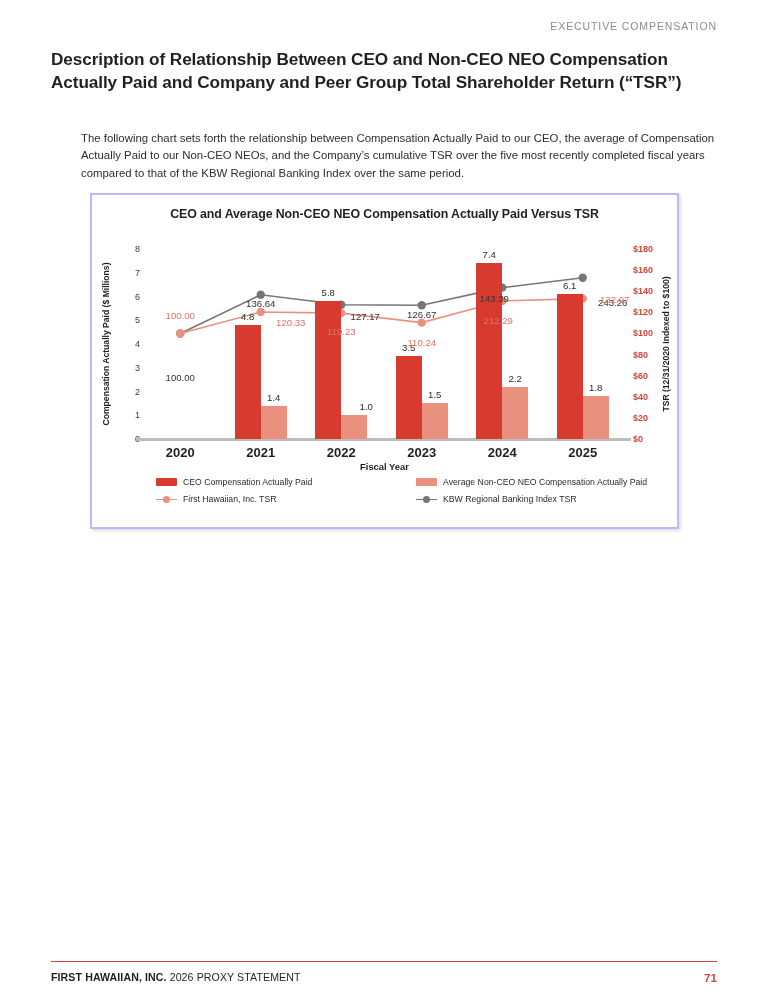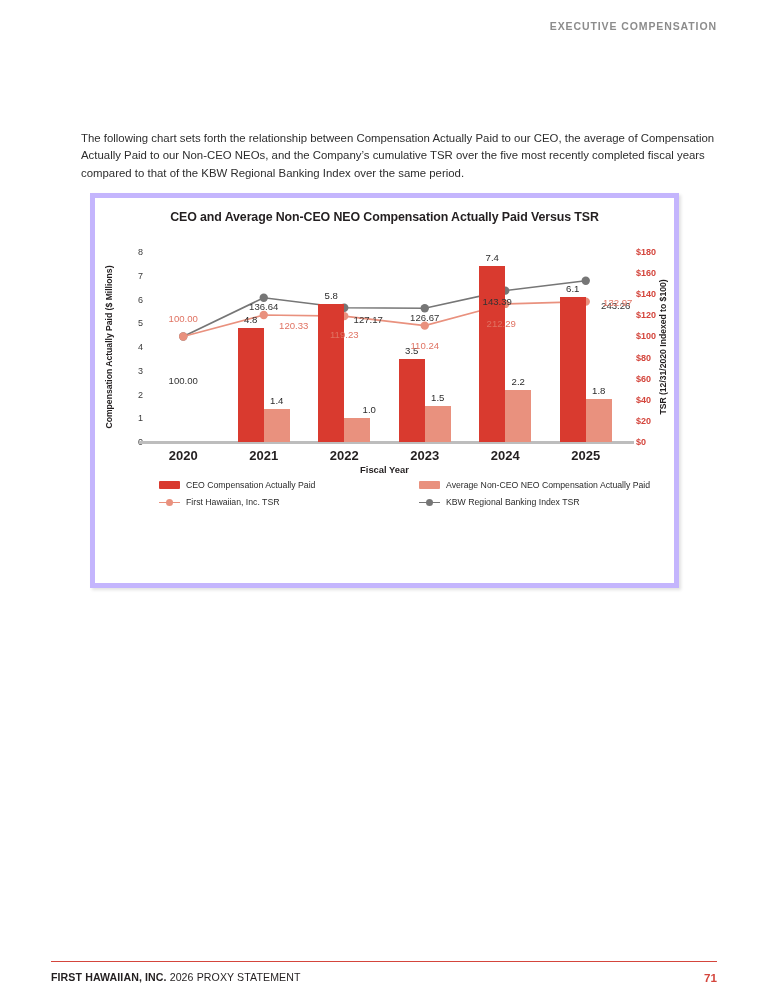--- a/index.html
+++ b/index.html
@@ -8,21 +8,21 @@
     background: #ffffff;
     font-family: "Liberation Sans", sans-serif;
     color: #231f20;
     overflow: hidden;
   }
   .page { position: relative; width: 768px; height: 1000px; }
 
   
   .running-head {
     position: absolute; top: 20px; right: 51px;
-    font-size: 10.5px; font-weight: bold;
+    font-size: 10.5px; font-weight: normal;
     letter-spacing: 0.9px; color: #8c8c8c;
     text-transform: uppercase;
     padding-left: 32px;
   }
 
   
   .headline {
     position: absolute; left: 51px; top: 48px; width: 672px;
     font-size: 17.2px; font-weight: bold; line-height: 1.33;
     color: #231f20; letter-spacing: -0.1px;
@@ -30,22 +30,22 @@
 
   
   .intro {
     position: absolute; left: 51px; top: 130px; width: 670px;
     font-size: 11.4px; line-height: 1.52; color: #2d2d2d; margin-left: 30px;
   }
 
   
   .chart-frame {
     position: absolute; left: 90px; top: 193px;
-    width: 589px; height: 395px;
-    border: 5px solid #c4b5fd;
+    width: 589px; height: 336px;
+    border: 2px solid #c4b5fd;
     background: #fff;
     box-shadow: 2px 2px 3px rgba(0,0,0,0.12);
     text-decoration: underline;
   }
   .chart-title {
     position: absolute; top: 12px; left: 0; width: 100%;
     text-align: center; font-size: 12.4px; font-weight: bold;
     color: #231f20; letter-spacing: -0.1px;
   }
 
@@ -149,20 +149,21 @@
     font-size: 11.6px; font-weight: bold; color: #d4453c;
   }
 </style>
 </head>
 <body>
 
 <div class="page">
 
   <div class="running-head">EXECUTIVE COMPENSATION</div>
 
+  <h1 class="headline">Description of Relationship Between CEO and Non-CEO NEO Compensation Actually Paid and Company and Peer Group Total Shareholder Return (“TSR”)</h1>
 
   <p class="intro">The following chart sets forth the relationship between Compensation Actually Paid to our CEO, the average of Compensation Actually Paid to our Non-CEO NEOs, and the Company’s cumulative TSR over the five most recently completed fiscal years compared to that of the KBW Regional Banking Index over the same period.</p>
 
   <div class="chart-frame">
 
     <div class="chart-title">CEO and Average Non-CEO NEO Compensation Actually Paid Versus TSR</div>
 
     <div class="axis-title-left">
       <span>Compensation Actually Paid ($ Millions)</span>
     </div>

